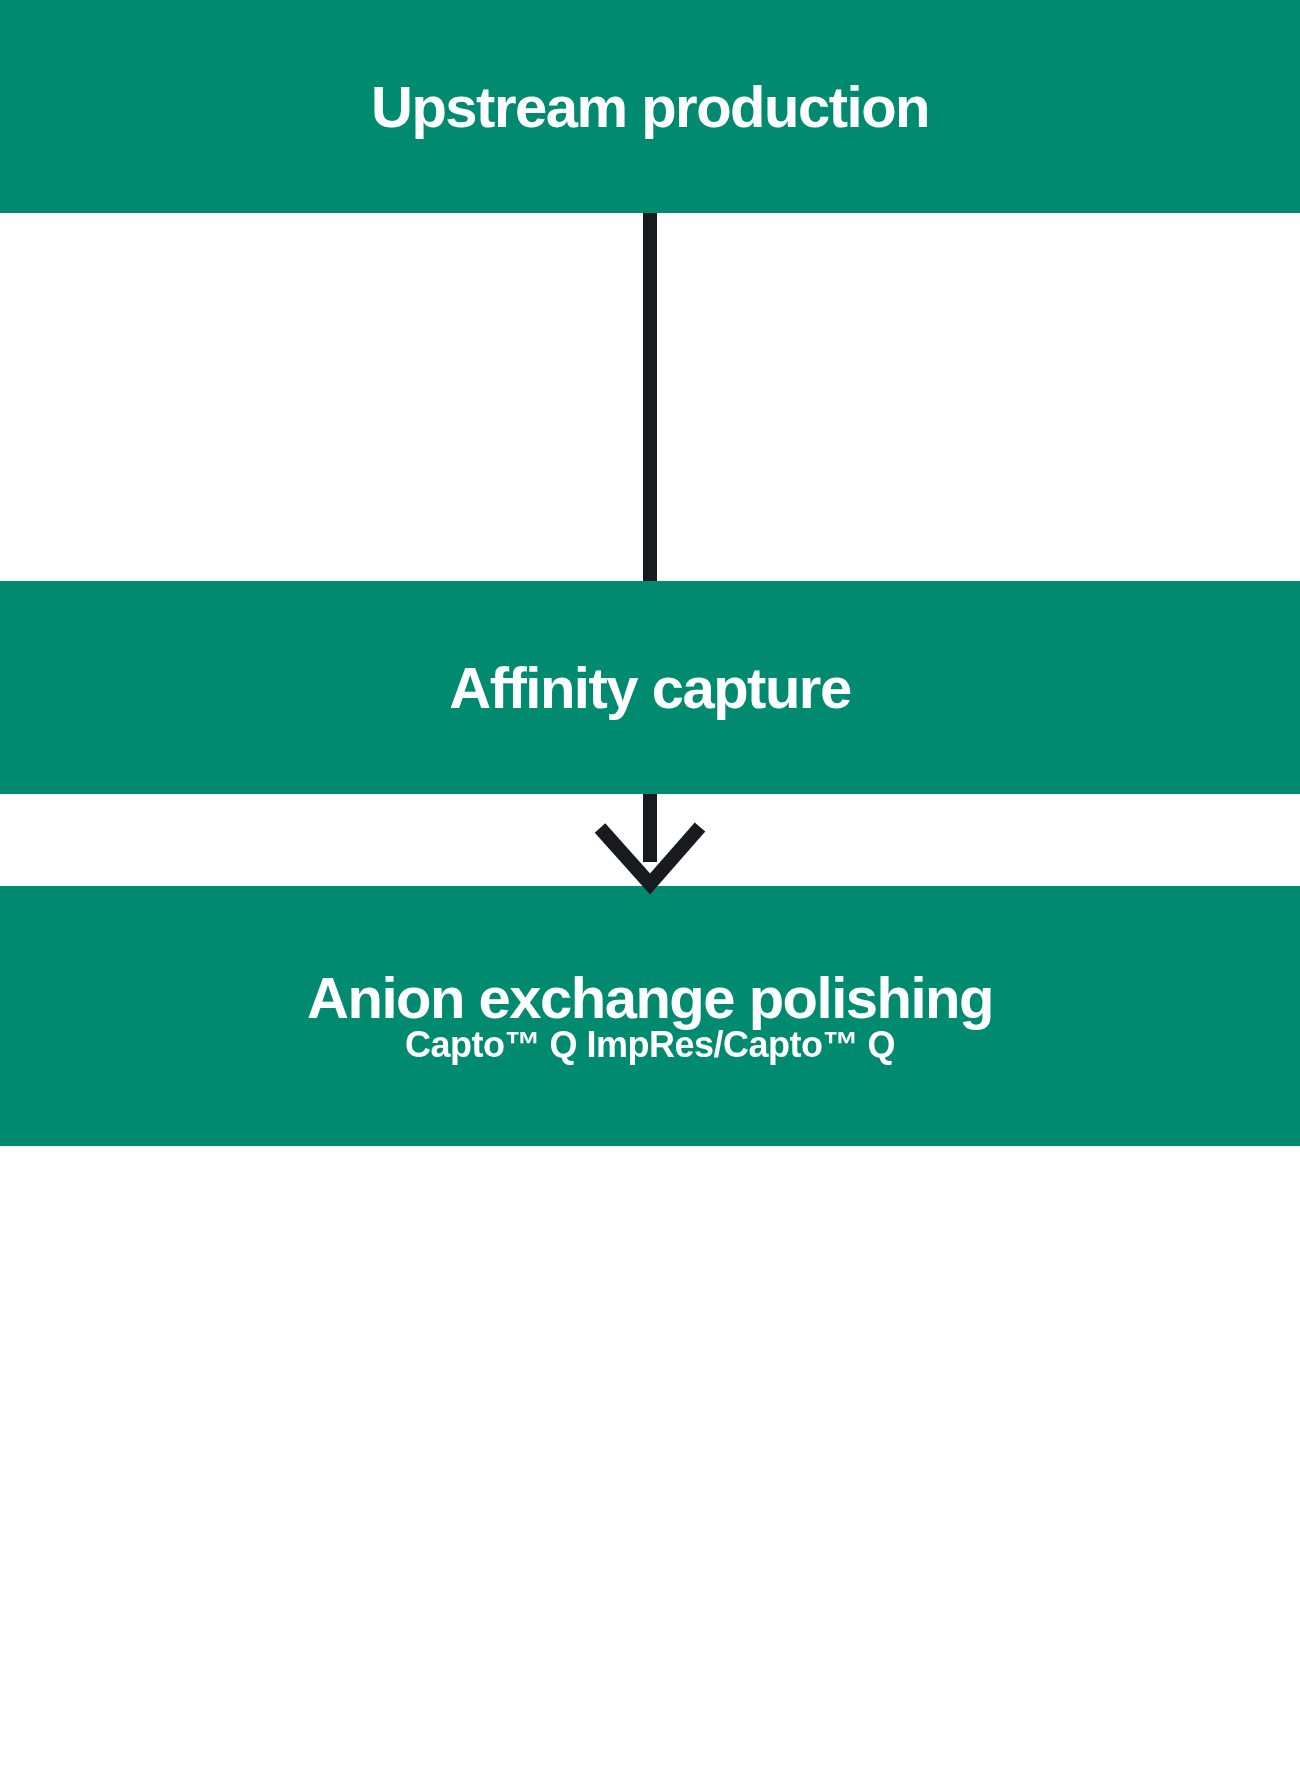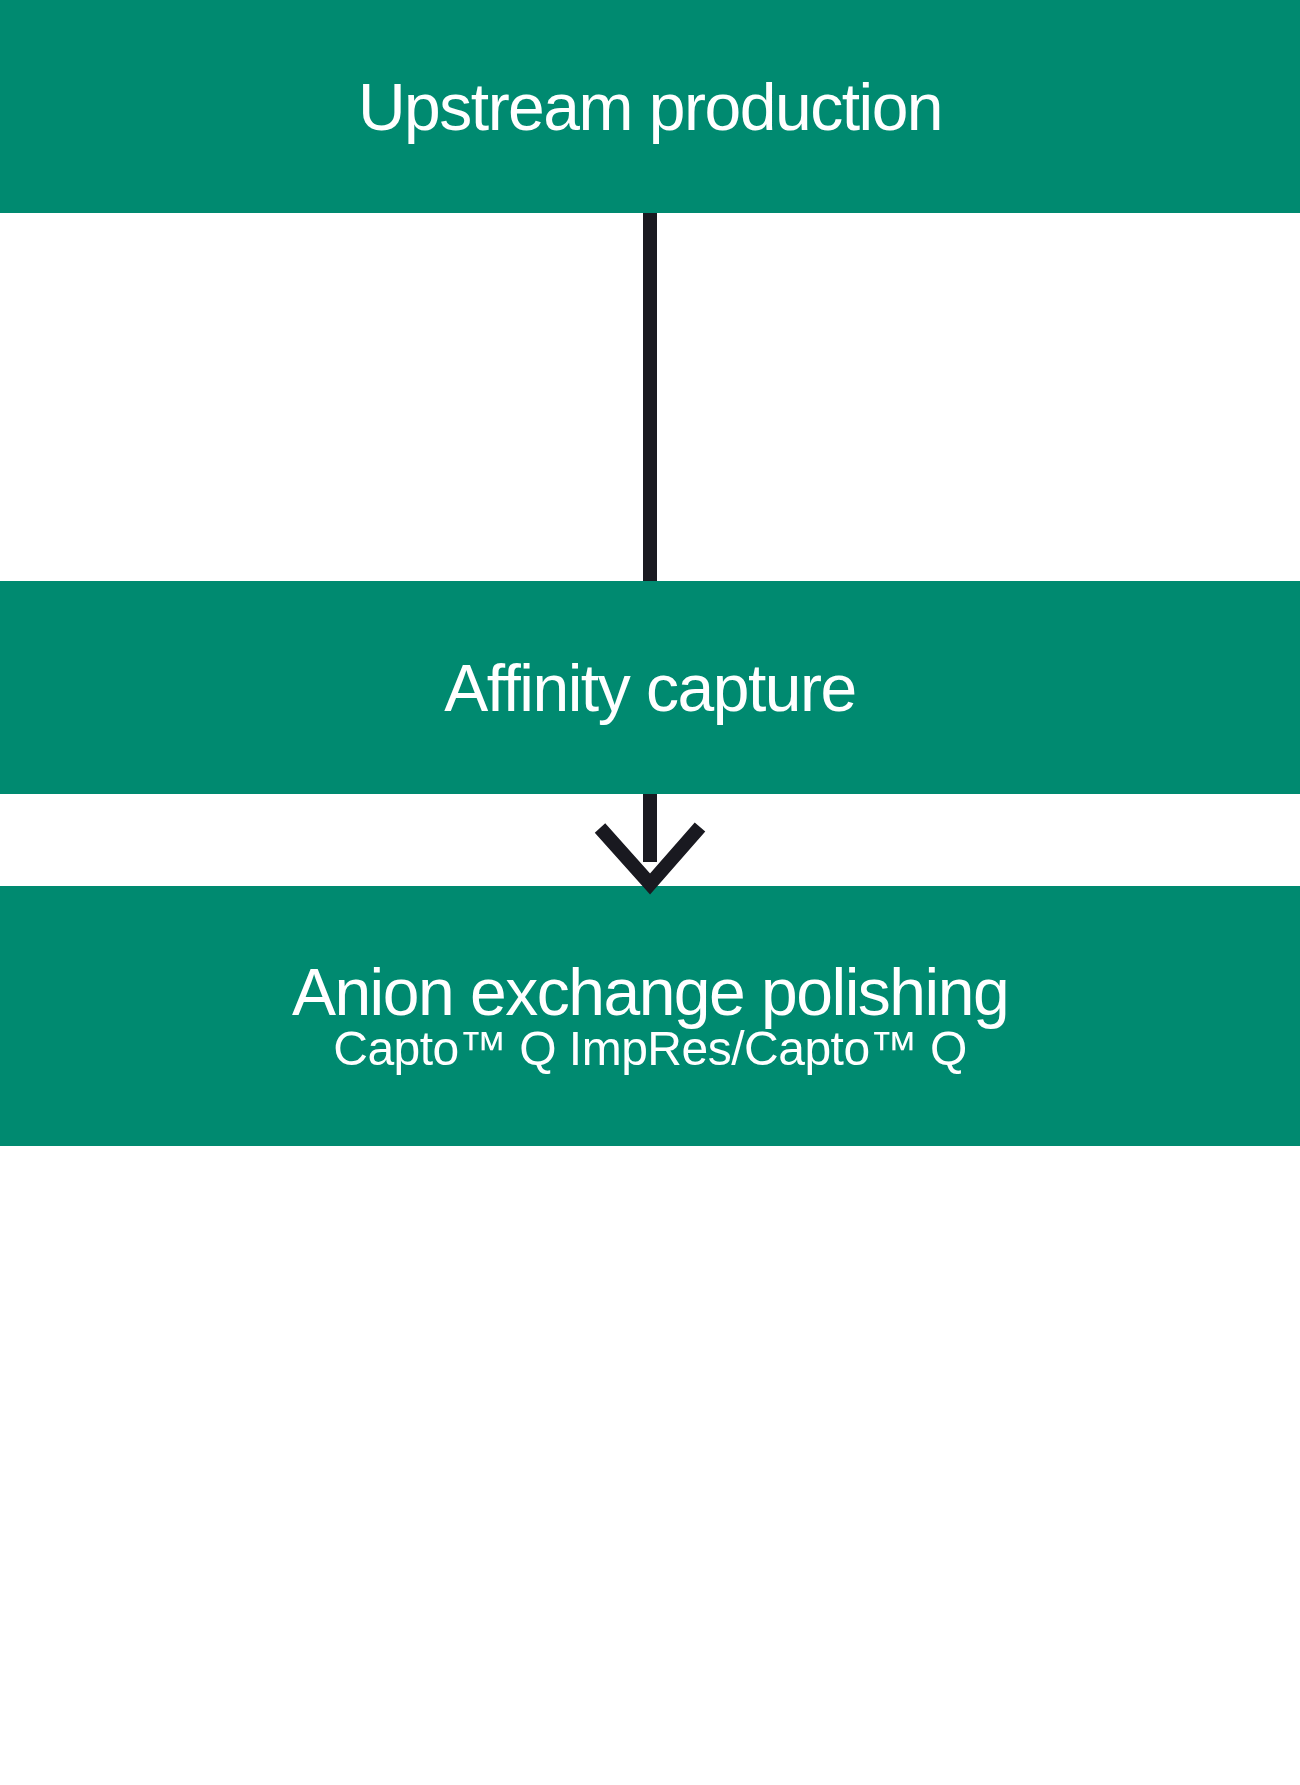--- a/index.html
+++ b/index.html
@@ -24,29 +24,29 @@
     flex-direction: column;
     align-items: center;
     justify-content: center;
     text-align: center;
     flex: 0 0 auto;
   }
   .bar-final {
     height: 260px;
   }
   .bar-title {
-    font-size: 66px;
-    font-weight: 400;
+    font-size: 58px;
+    font-weight: 700;
     letter-spacing: -1.5px;
     line-height: 1;
     white-space: nowrap;
   }
   .bar-subtitle {
-    font-size: 48px;
-    font-weight: 400;
+    font-size: 36px;
+    font-weight: 700;
     letter-spacing: -0.5px;
     line-height: 1;
     white-space: nowrap;
   }
   .gap {
     height: 92px;
     position: relative;
     flex: 0 0 auto;
   }
   .vline {

